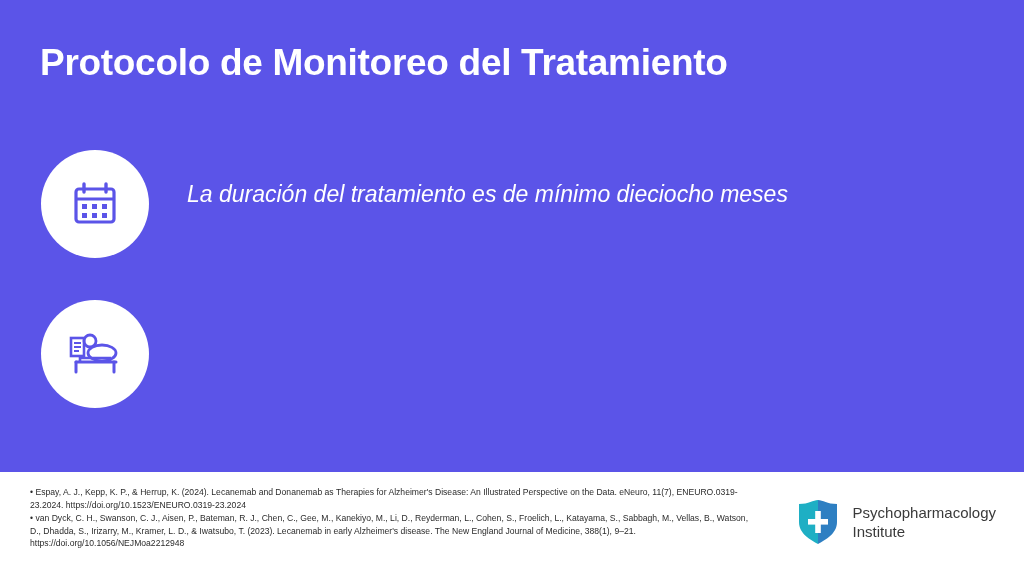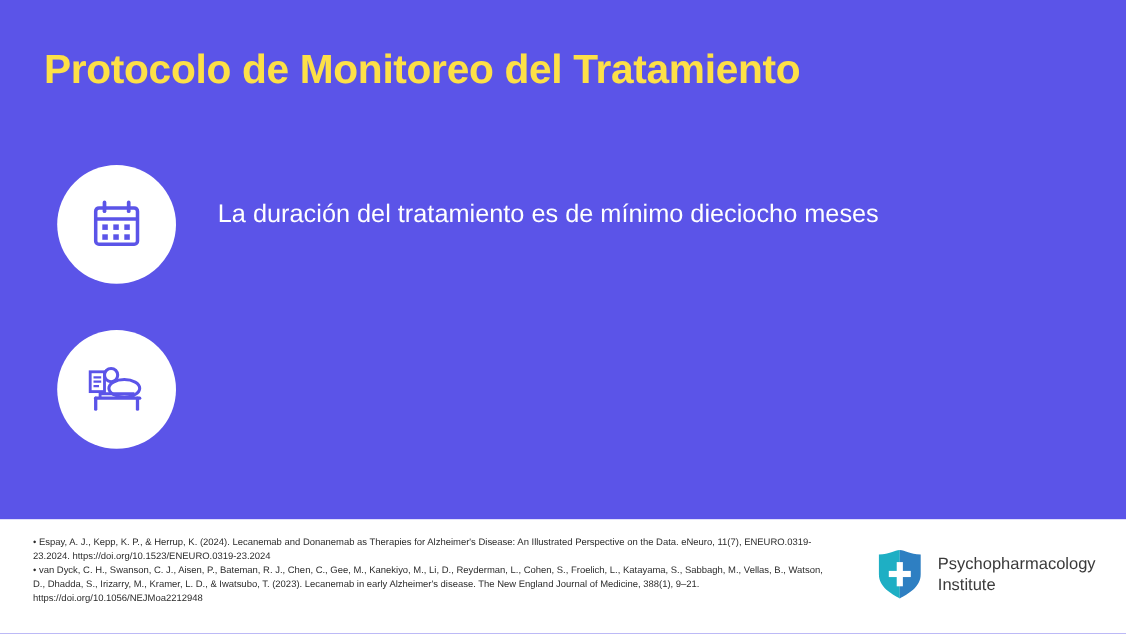--- a/index.html
+++ b/index.html
@@ -14,28 +14,29 @@
     width: 1024px;
     height: 576px;
     background: #5B54E8;
   }
   .slide-title {
     position: absolute;
     left: 40px;
     top: 42px;
     font-size: 37px;
     font-weight: bold;
-    color: #fde047;
+    color: #ffffff;
     letter-spacing: -0.3px;
   }
   .bullets {
     position: absolute;
-    left: 52px;
+    left: 41px;
     top: 150px;
     width: 920px;
+    font-style: italic;
   }
   .bullet-row {
     display: flex;
     align-items: flex-start;
     margin-bottom: 42px;
   }
   .icon-circle {
     width: 108px;
     height: 108px;
     border-radius: 50%;

